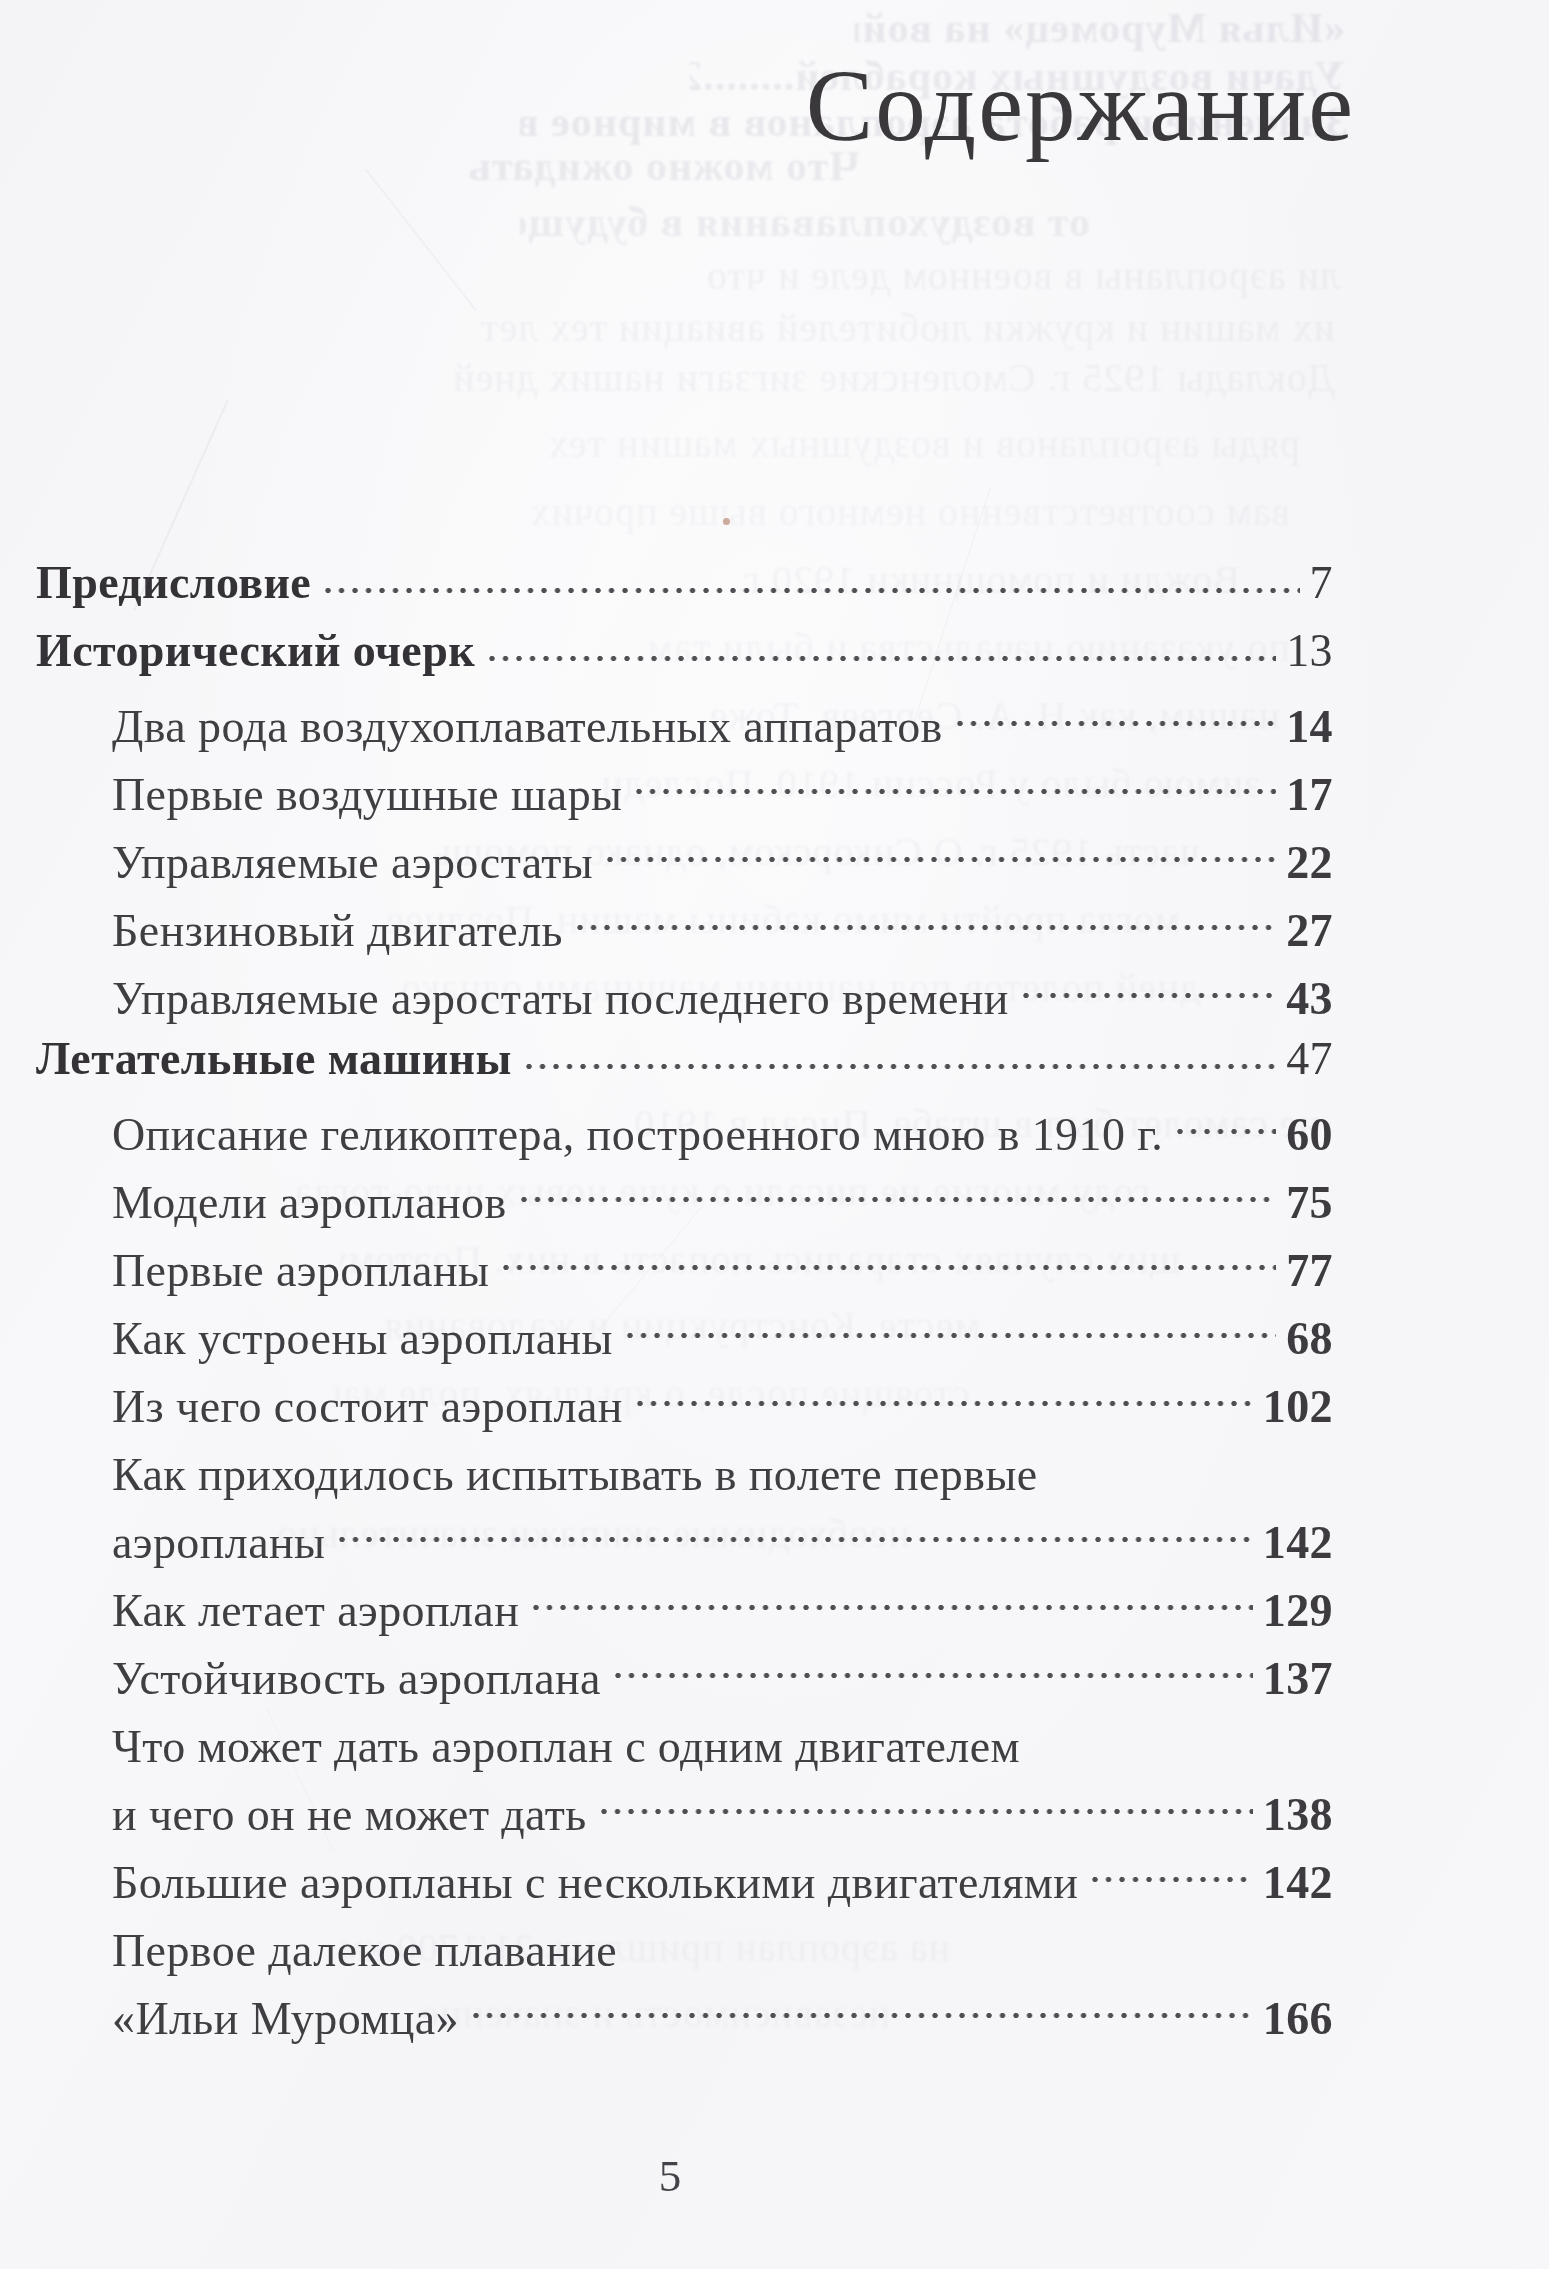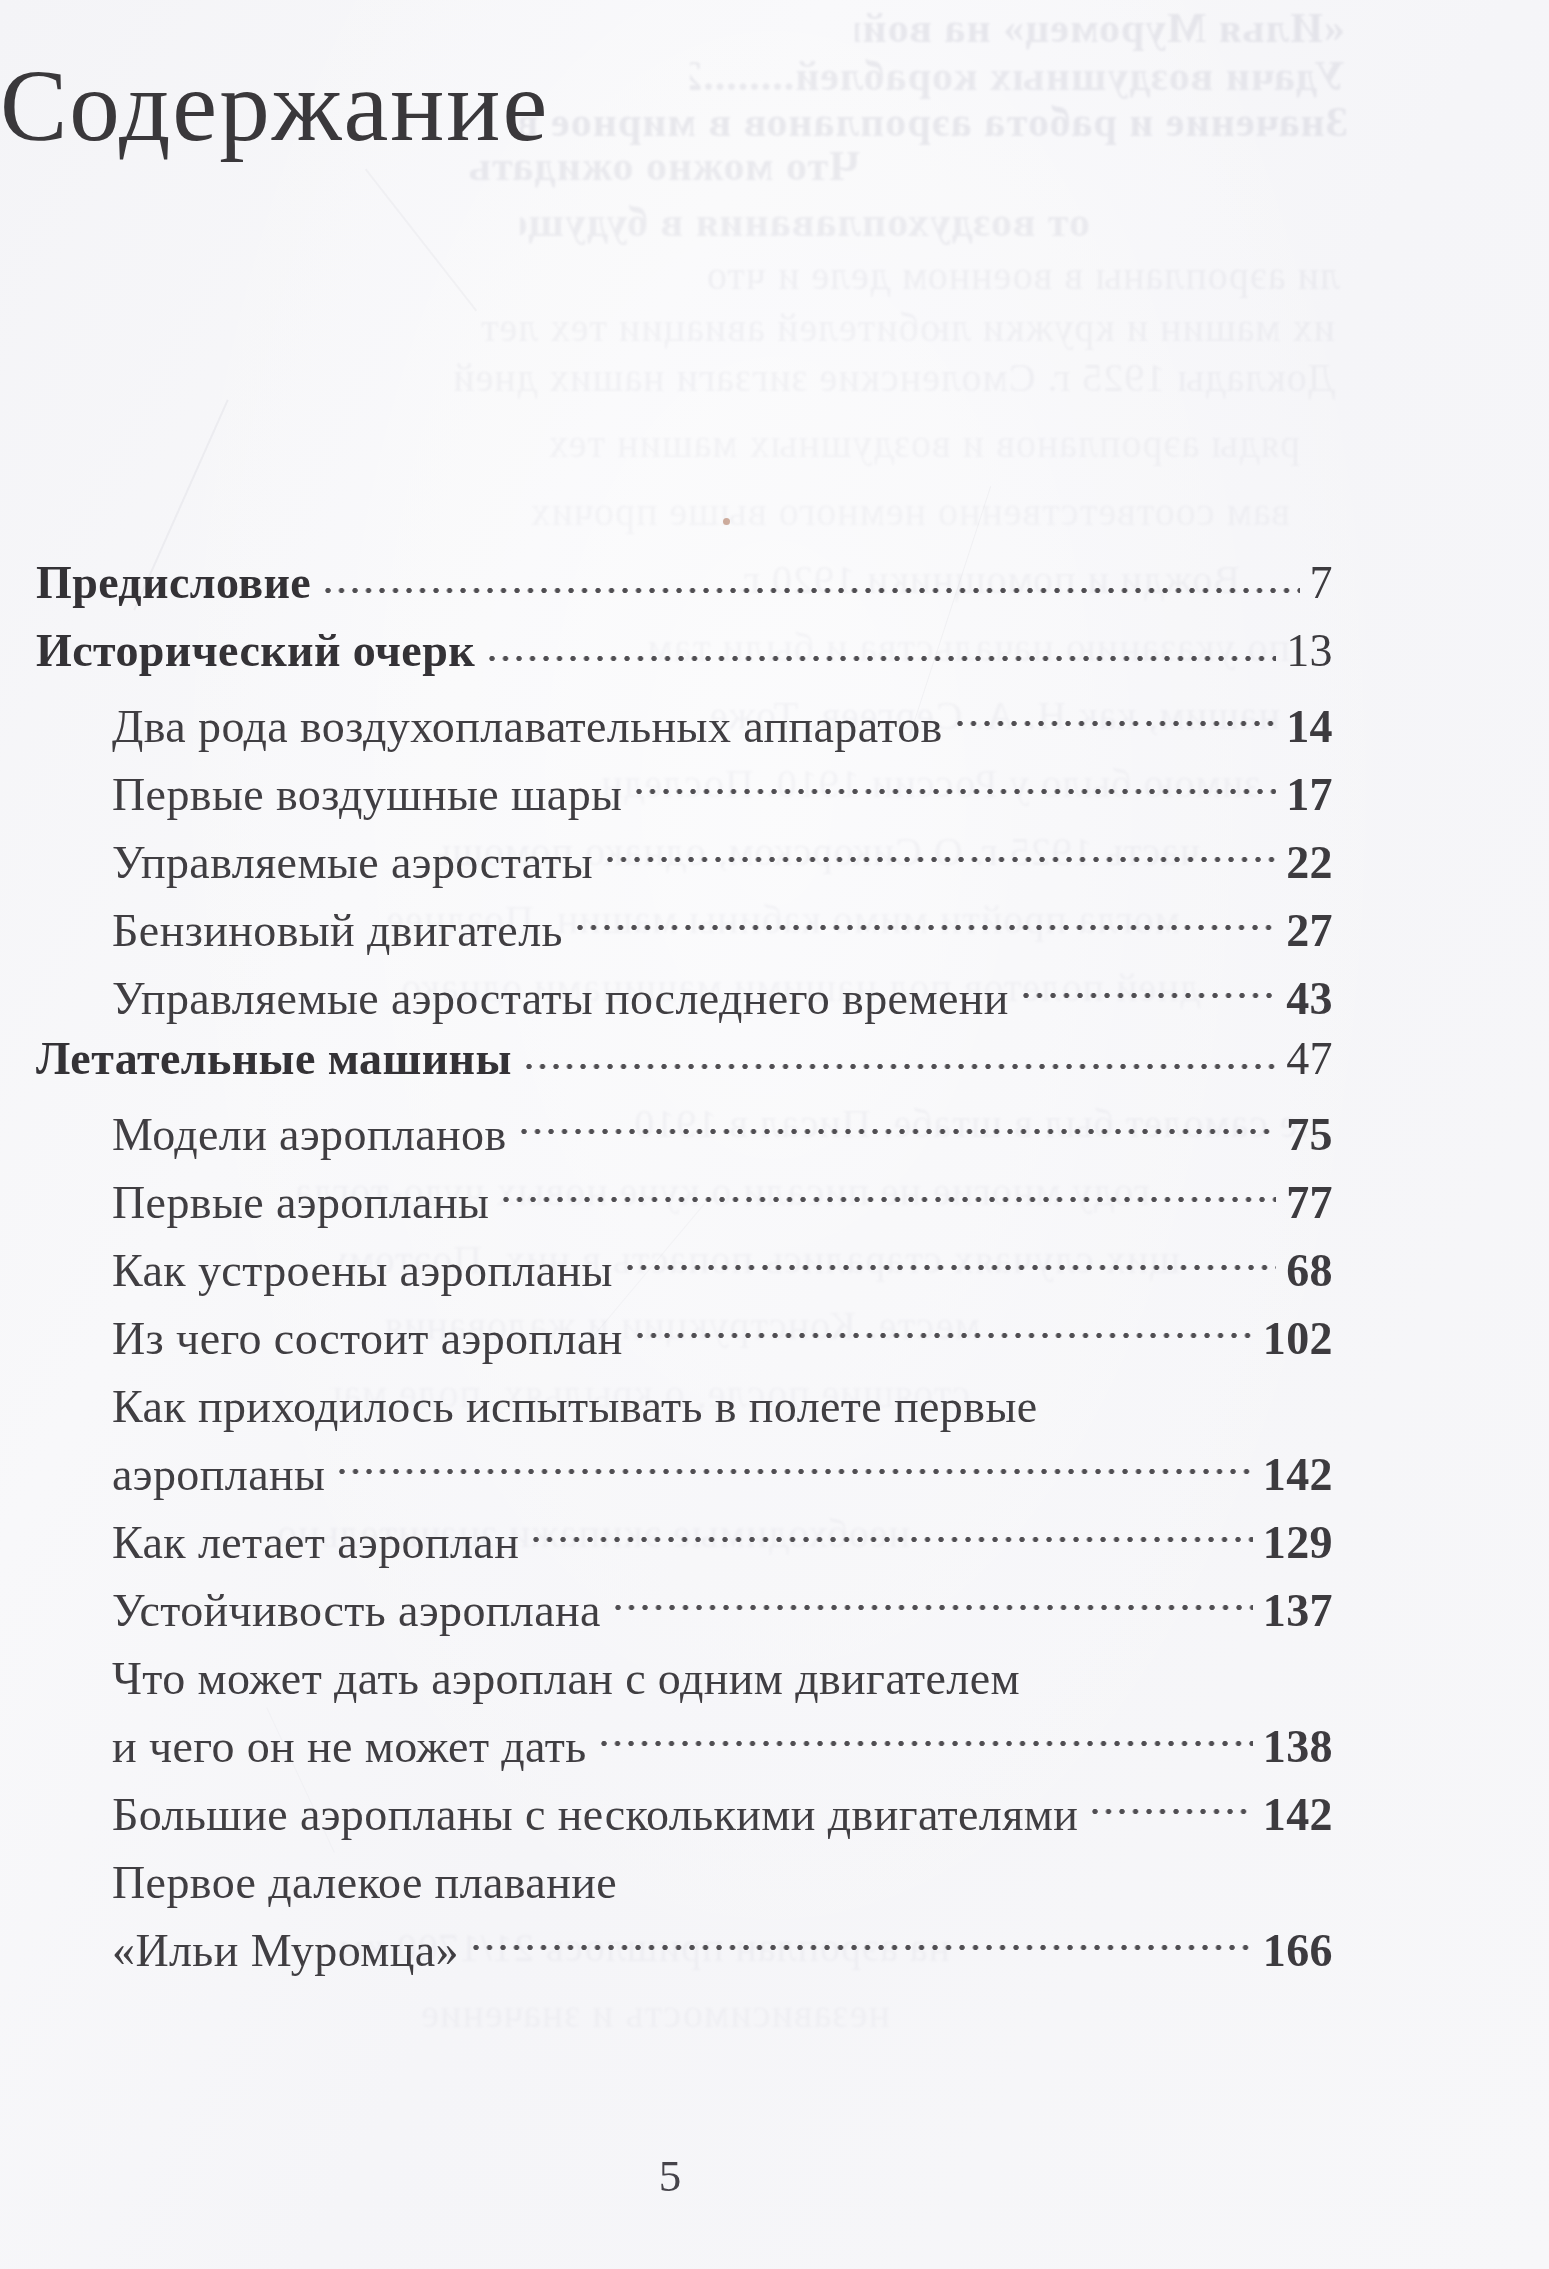--- a/index.html
+++ b/index.html
@@ -46,21 +46,21 @@
     pointer-events: none;
     letter-spacing: 1px;
   }
 
   .title {
     position: absolute;
     top: 48px;
     left: 0;
     width: 1355px;
     margin: 0;
-    text-align: left;
+    text-align: right;
     font-size: 101px;
     font-weight: 400;
     letter-spacing: 2px;
     color: #3a383b;
   }
 
   .toc {
     position: absolute;
     top: 556px;
     left: 25px;
@@ -179,20 +179,25 @@
         <span class="label">Управляемые аэростаты последнего времени</span>
         <span class="dots"></span>
         <span class="pagenum">43</span>
       </div>
       <div class="row top">
         <span class="label">Летательные машины</span>
         <span class="dots"></span>
         <span class="pagenum">47</span>
       </div>
       <div class="row sub">
+        <span class="label">Описание геликоптера, построенного мною в 1910 г.</span>
+        <span class="dots"></span>
+        <span class="pagenum">60</span>
+      </div>
+      <div class="row sub">
         <span class="label">Модели аэропланов</span>
         <span class="dots"></span>
         <span class="pagenum">75</span>
       </div>
       <div class="row sub">
         <span class="label">Первые аэропланы</span>
         <span class="dots"></span>
         <span class="pagenum">77</span>
       </div>
       <div class="row sub">

